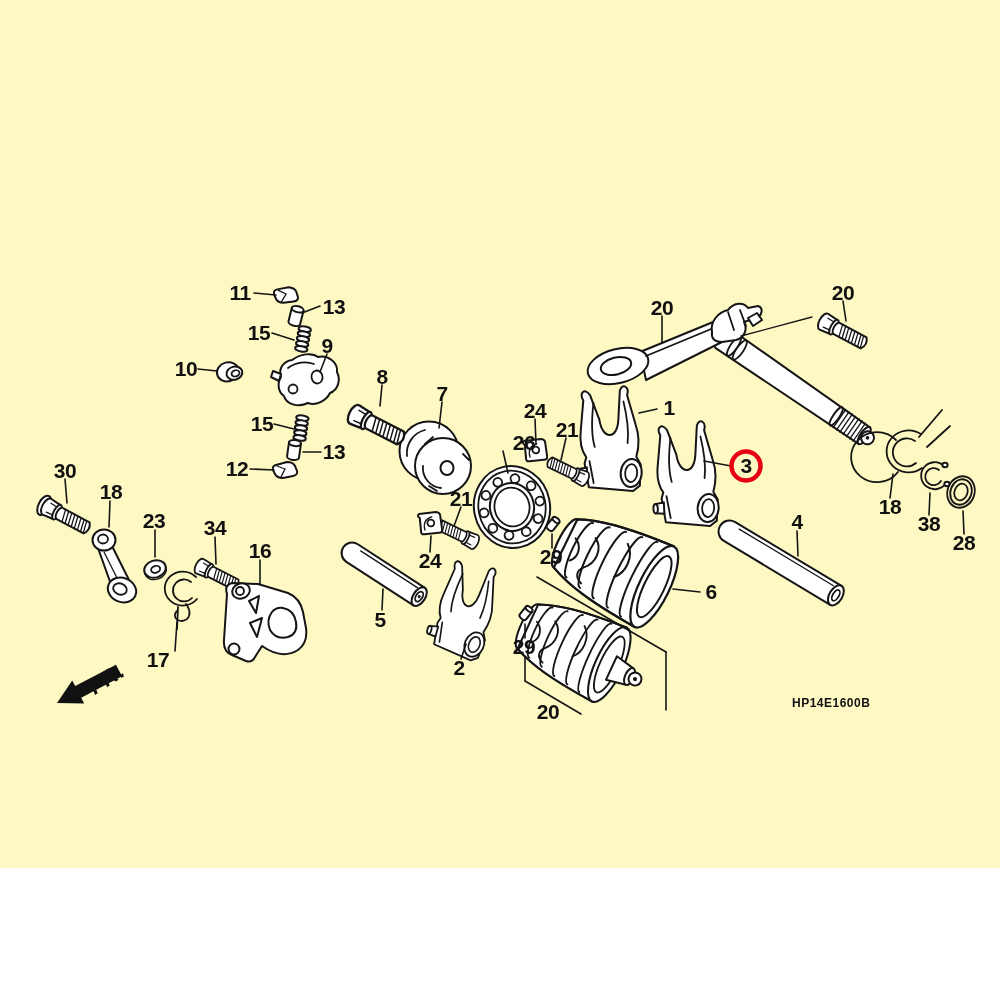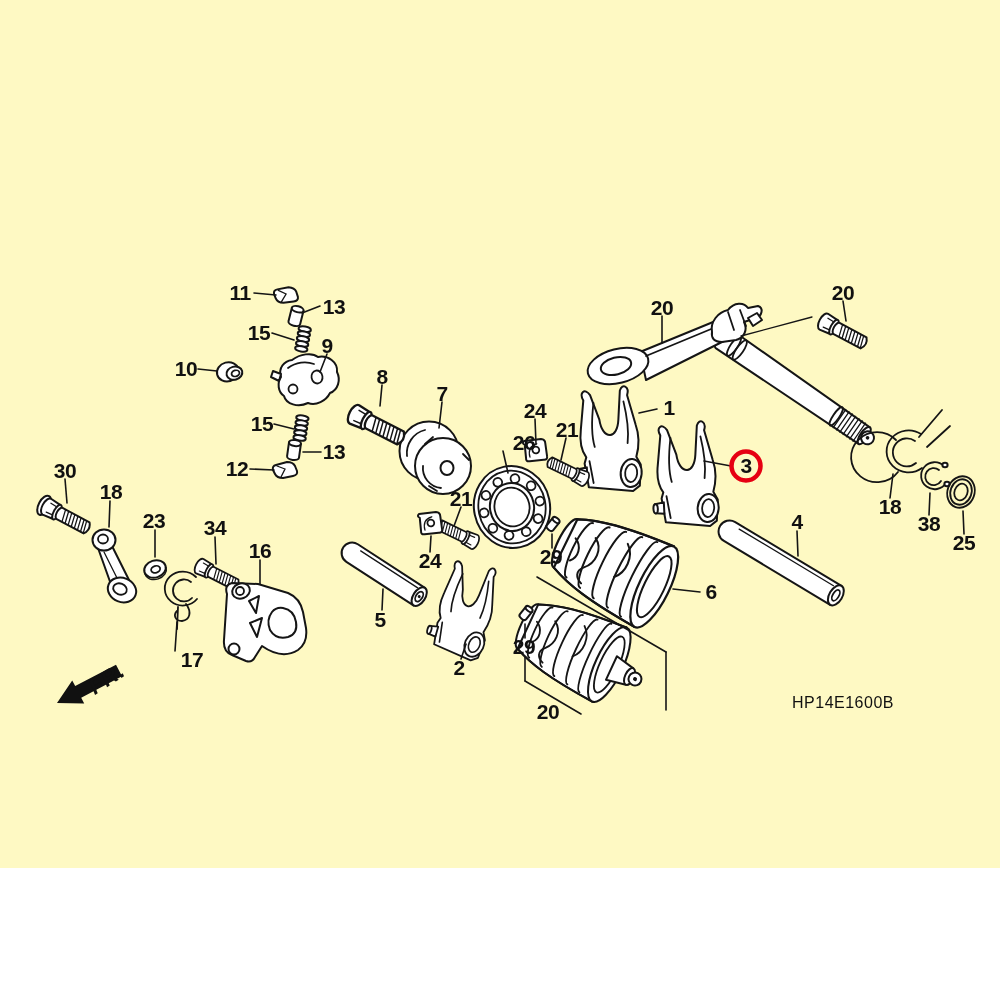--- a/index.html
+++ b/index.html
@@ -13,21 +13,21 @@
   .d{fill:none;stroke:#151515;stroke-width:1.8;stroke-linecap:round;stroke-linejoin:round;}
   .l{fill:none;stroke:#151515;stroke-width:1.6;stroke-linecap:round;}
   .thin{fill:none;stroke:#151515;stroke-width:1.3;stroke-linecap:round;}
   .blk{fill:#111;stroke:none;}
   .part-label{
     position:absolute;transform:translate(-50%,-50%);
     font-size:21px;font-weight:bold;color:#111;letter-spacing:-0.5px;white-space:nowrap;
   }
   .code-label{
     position:absolute;transform:translate(0,-50%);
-    font-size:16px;font-weight:normal;color:#111;letter-spacing:0.5px;white-space:nowrap;
+    font-size:12px;font-weight:bold;color:#111;letter-spacing:0.5px;white-space:nowrap;
   }
   .fr-label{
     position:absolute;transform:translate(-50%,-50%) rotate(-33deg);
     font-size:22px;font-weight:bold;font-style:italic;color:#111;letter-spacing:1px;
   }
 </style>
 </head>
 <body>
 
 <div class="stage">
@@ -377,34 +377,34 @@
   <div class="part-label" style="left:442px;top:394px">7</div>
   <div class="part-label" style="left:524px;top:443px">26</div>
   <div class="part-label" style="left:535px;top:411px">24</div>
   <div class="part-label" style="left:567px;top:430px">21</div>
   <div class="part-label" style="left:662px;top:308px">20</div>
   <div class="part-label" style="left:843px;top:293px">20</div>
   <div class="part-label" style="left:669px;top:408px">1</div>
   <div class="part-label" style="left:746px;top:466px">3</div>
   <div class="part-label" style="left:890px;top:507px">18</div>
   <div class="part-label" style="left:929px;top:524px">38</div>
-  <div class="part-label" style="left:964px;top:543px">25</div>
+  <div class="part-label" style="left:964px;top:543px">28</div>
   <div class="part-label" style="left:797px;top:522px">4</div>
   <div class="part-label" style="left:461px;top:499px">21</div>
   <div class="part-label" style="left:430px;top:561px">24</div>
   <div class="part-label" style="left:551px;top:557px">29</div>
   <div class="part-label" style="left:711px;top:592px">6</div>
   <div class="part-label" style="left:524px;top:647px">29</div>
   <div class="part-label" style="left:548px;top:712px">20</div>
   <div class="part-label" style="left:380px;top:620px">5</div>
   <div class="part-label" style="left:459px;top:668px">2</div>
   <div class="part-label" style="left:65px;top:471px">30</div>
   <div class="part-label" style="left:111px;top:492px">18</div>
   <div class="part-label" style="left:154px;top:521px">23</div>
   <div class="part-label" style="left:215px;top:528px">34</div>
   <div class="part-label" style="left:260px;top:551px">16</div>
-  <div class="part-label" style="left:192px;top:660px">17</div>
+  <div class="part-label" style="left:158px;top:660px">17</div>
 
   <div class="fr-label" style="left:107px;top:679px">FR.</div>
 
   <div class="code-label" style="left:792px;top:703px">HP14E1600B</div>
 
 </div>
 
 </body></html>

